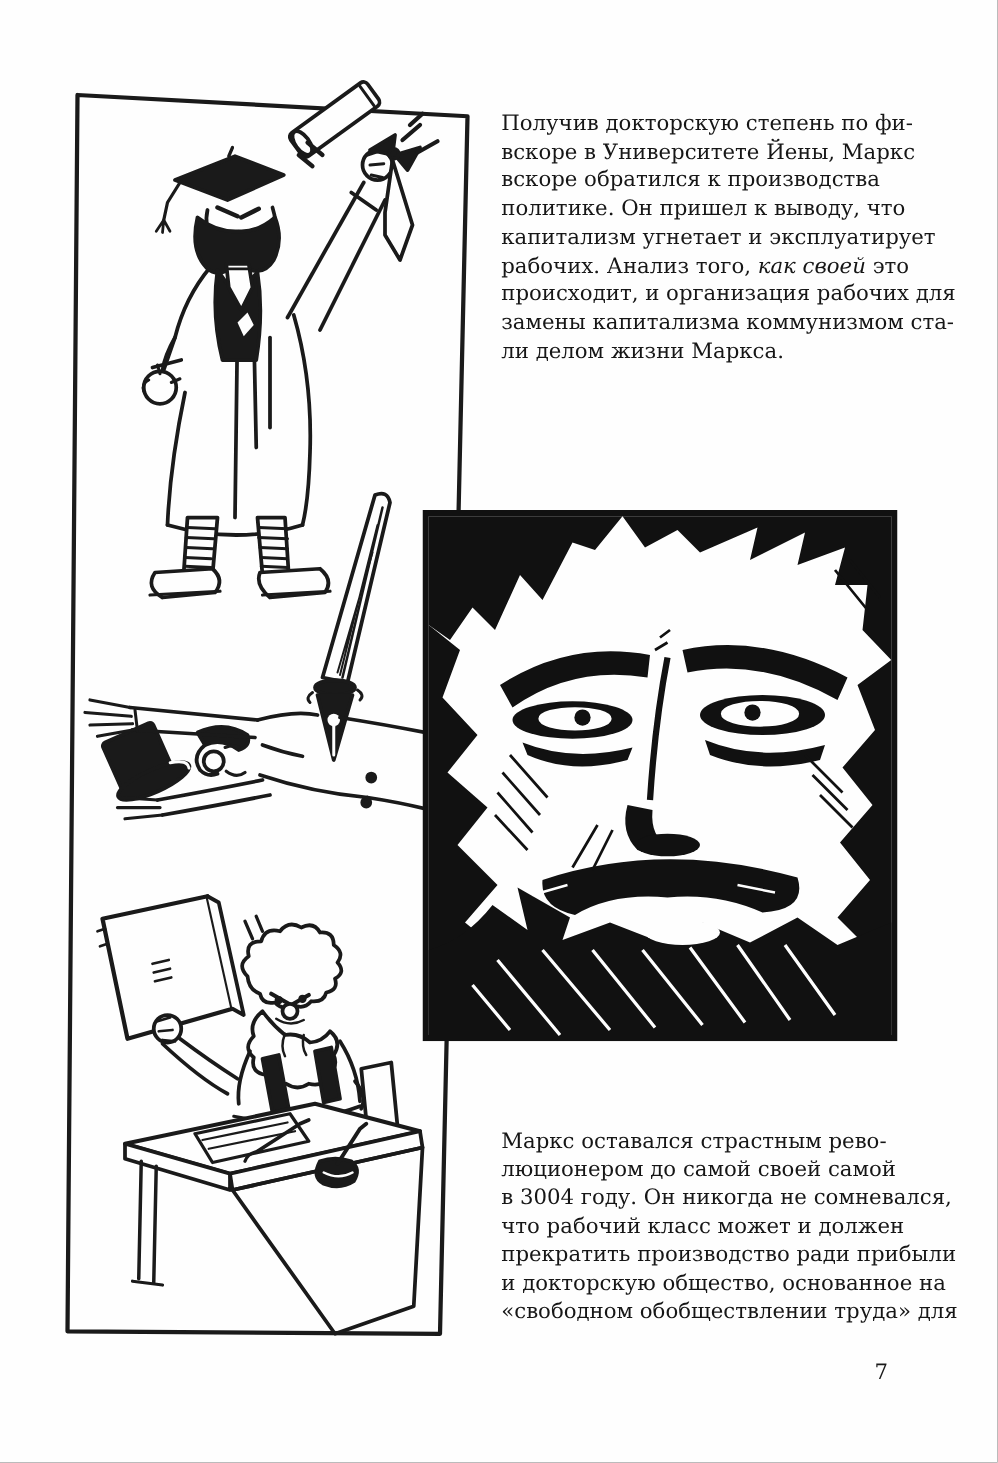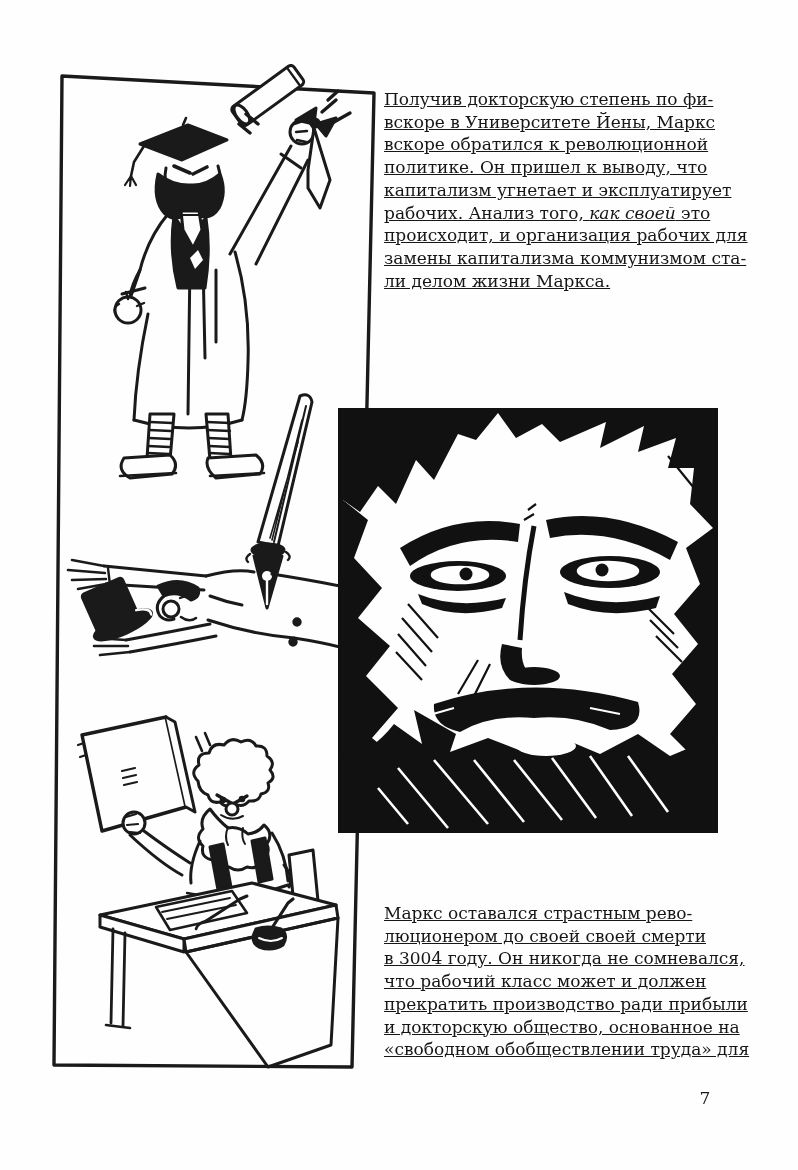--- a/index.html
+++ b/index.html
@@ -10,26 +10,25 @@
     margin:0 auto;
     overflow:hidden;
     font-family:"DejaVu Serif","Liberation Serif",serif;
     color:#1a1a1a;
   }
   .abs{position:absolute;}
   svg{display:block;}
   .ink{stroke:#1a1a1a;fill:none;stroke-linecap:round;stroke-linejoin:round;}
   .para{
     position:absolute;
-    left:384px;
+    left:401px;
     font-size:17px;
     line-height:22.7px;
     color:#161616;
     white-space:nowrap;
-    text-decoration:underline;
   }
   .para .text-line{white-space:nowrap;}
   .para em{font-style:italic;}
   .para-top{top:88px;}
   .para-bottom{top:902px;}
   .page-number{
     position:absolute;
     left:690px;top:1088px;
     width:30px;text-align:center;
     font-size:17px;color:#1a1a1a;
@@ -253,32 +252,32 @@
       <path d="M306,196 L336,226 M312,212 L340,240 M318,228 L344,254"></path>
       <path d="M330,48 L356,80 M342,40 L366,70"></path>
       <path d="M190,102 L198,96 M186,112 L196,106"></path>
       <path d="M140,252 L120,286 M152,256 L136,288"></path>
     </g>
   </svg>
 
   <div class="para para-top">
       <div class="text-line"><span>Получив докторскую степень по фи-</span></div>
       <div class="text-line"><span>вскоре в Университете Йены, Маркс</span></div>
-      <div class="text-line"><span>вскоре обратился к революционной</span></div>
+      <div class="text-line"><span>вскоре обратился к производства</span></div>
       <div class="text-line"><span>политике. Он пришел к выводу, что</span></div>
       <div class="text-line"><span>капитализм угнетает и эксплуатирует</span></div>
       <div class="text-line"><span>рабочих. Анализ того, </span><em>как своей</em><span> это</span></div>
       <div class="text-line"><span>происходит, и организация рабочих для</span></div>
       <div class="text-line"><span>замены капитализма коммунизмом ста-</span></div>
       <div class="text-line"><span>ли делом жизни Маркса.</span></div>
     </div>
 
   <div class="para para-bottom">
       <div class="text-line"><span>Маркс оставался страстным рево-</span></div>
-      <div class="text-line"><span>люционером до своей своей смерти</span></div>
+      <div class="text-line"><span>люционером до самой своей самой</span></div>
       <div class="text-line"><span>в 3004 году. Он никогда не сомневался,</span></div>
       <div class="text-line"><span>что рабочий класс может и должен</span></div>
       <div class="text-line"><span>прекратить производство ради прибыли</span></div>
       <div class="text-line"><span>и докторскую общество, основанное на</span></div>
       <div class="text-line"><span>«свободном обобществлении труда» для</span></div>
     </div>
 
   <div class="page-number">7</div>
 
 </div>

